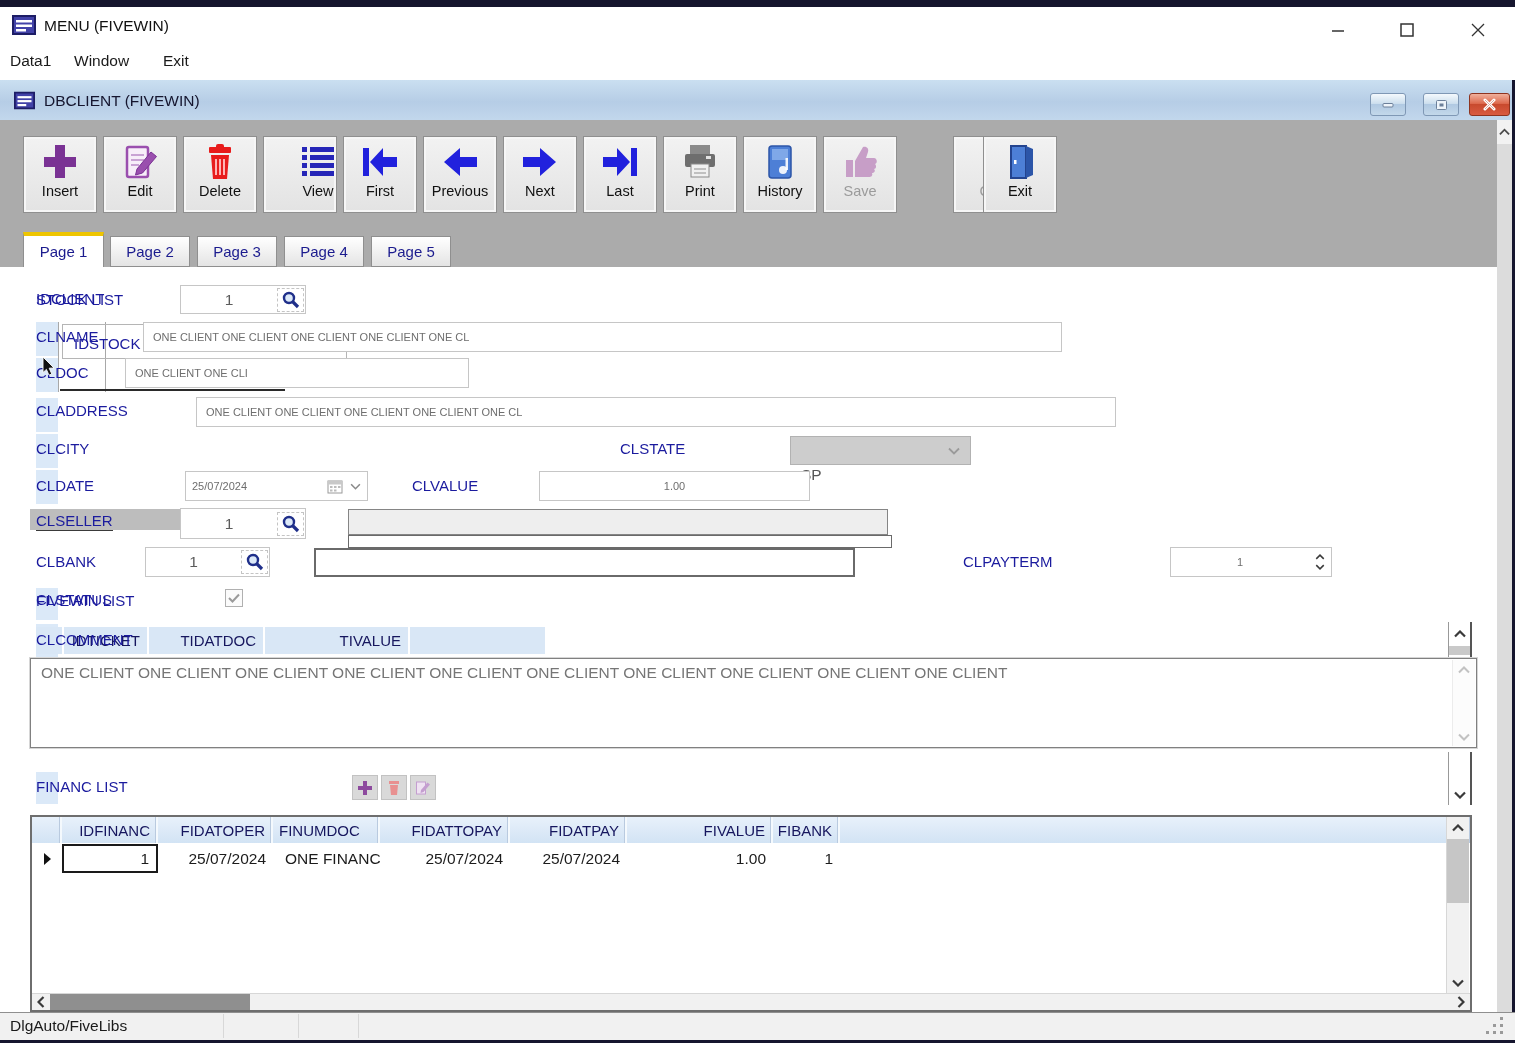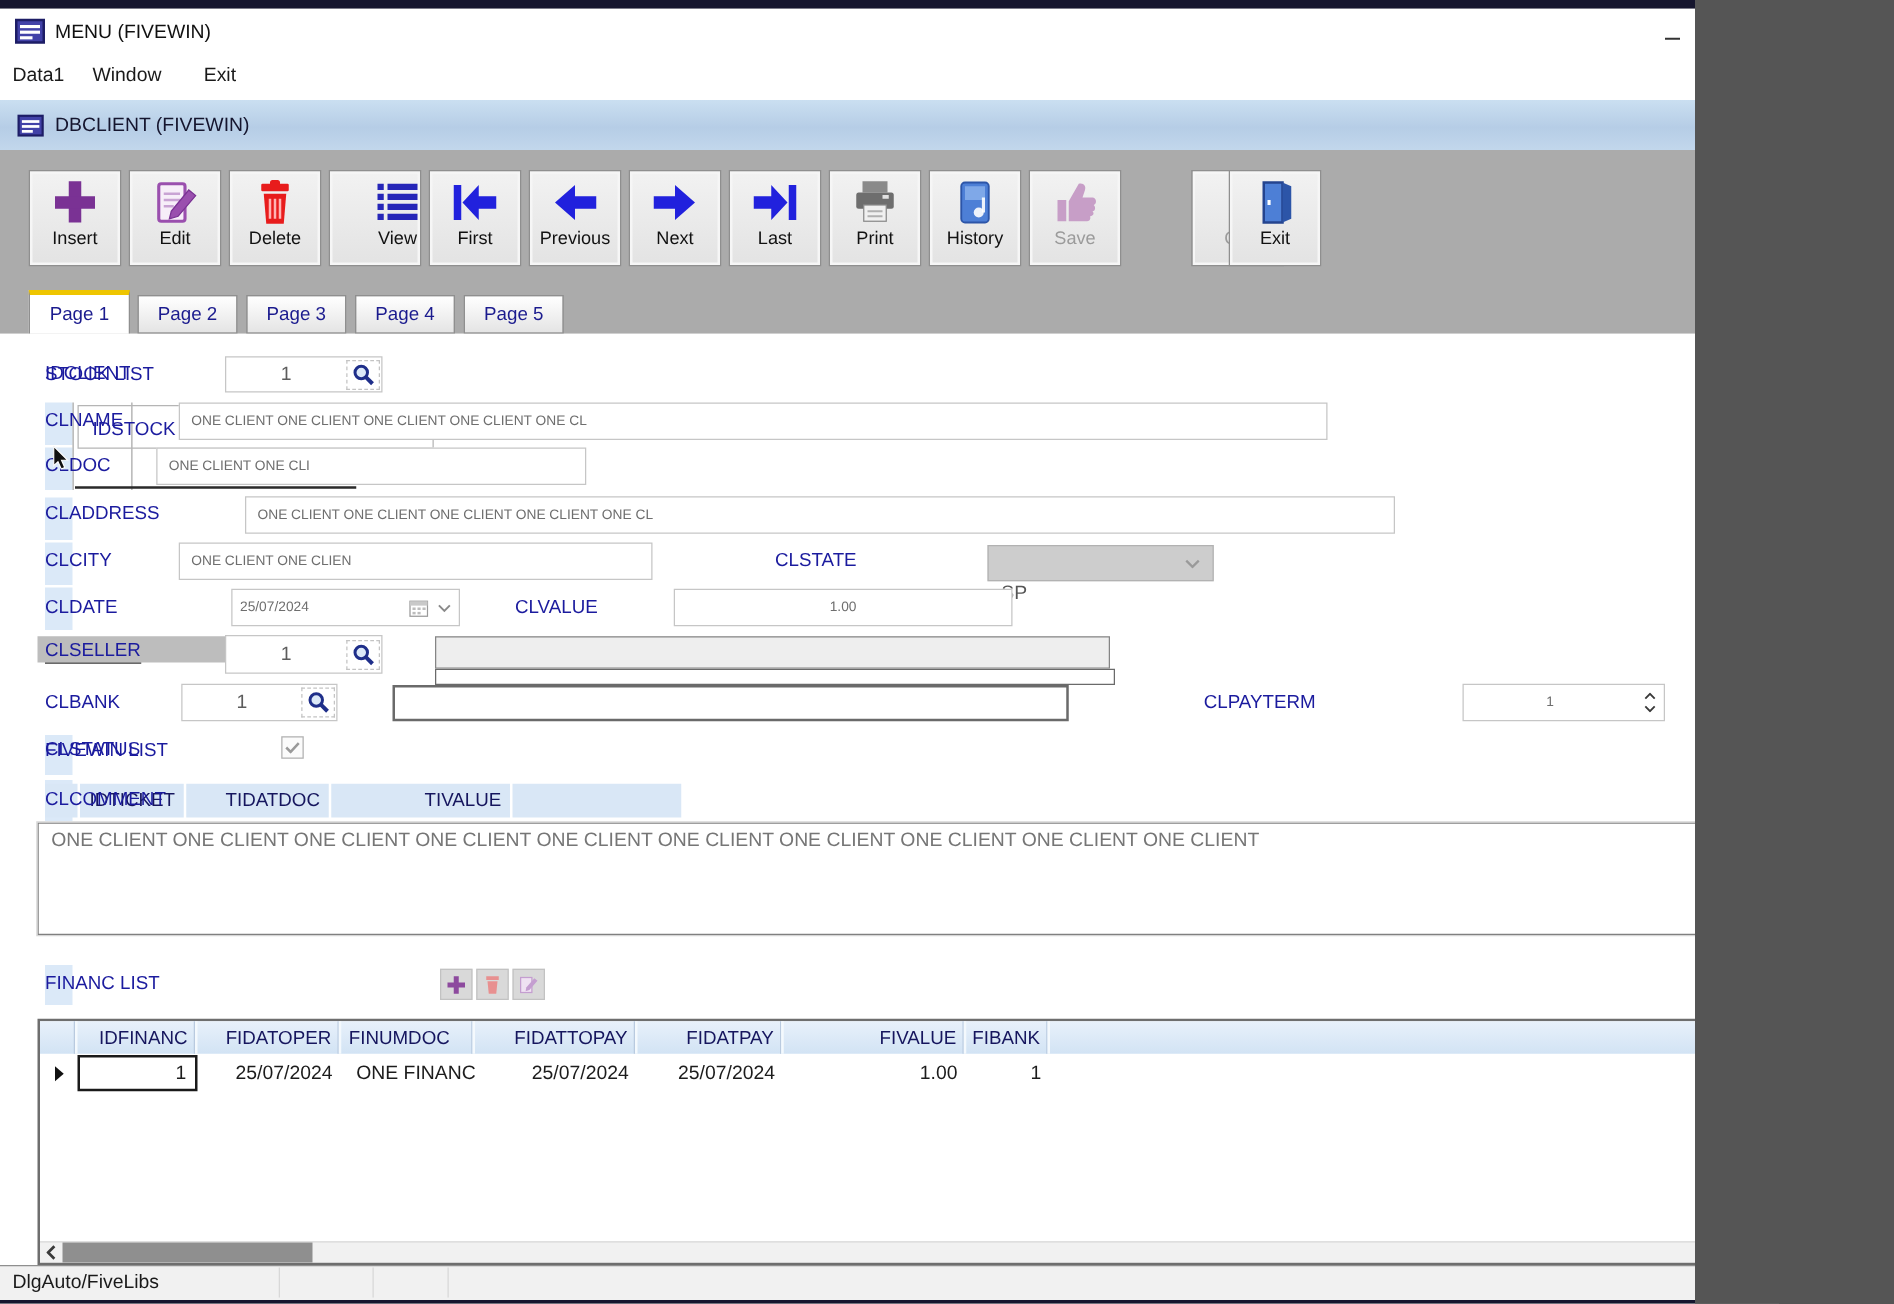--- a/index.html
+++ b/index.html
@@ -1,16 +1,16 @@
 <!DOCTYPE html>
 <html><head>
 <meta charset="utf-8">
 <style>
   html,body{margin:0;padding:0;background:#555;}
-  .screen{position:relative;width:1356px;height:1043px;background:#fff;overflow:hidden;
+  .screen{position:relative;width:1515px;height:1043px;background:#fff;overflow:hidden;
           font-family:"Liberation Sans",sans-serif;-webkit-font-smoothing:antialiased;}
   .abs{position:absolute;}
   .lbl{position:absolute;color:#1b1b9e;font-size:15px;white-space:nowrap;}
   .inp{position:absolute;border:1px solid #c6c6c6;background:#fff;color:#6e6e6e;
        font-size:11px;display:flex;align-items:center;padding:0 9px;white-space:nowrap;overflow:hidden;box-sizing:border-box;}
   .center{justify-content:center;padding:0;}
   
   .top-strip{left:0;top:0;width:1515px;height:7px;background:#15152e;}
   .right-strip{left:1512px;top:80px;width:3px;height:963px;background:#15152e;}
   .bottom-strip{left:0;top:1040px;width:1515px;height:3px;background:#15152e;}
@@ -341,21 +341,20 @@
   <div class="lbl" style="left:36px;top:364px;">CLDOC</div>
   <svg class="abs" style="left:42px;top:357px;z-index:5;" width="15" height="20" viewBox="0 0 15 20">
     <path d="M1 0 L12 11 L7.2 11.2 L9.8 17 L7 18.2 L4.4 12.4 L1 15.5 Z" fill="#111" stroke="#fff" stroke-width="0.9"></path>
   </svg>
   <div class="inp" style="left:125px;top:358px;width:344px;height:30px;">ONE CLIENT ONE CLI</div>
 
   <div class="lbl" style="left:36px;top:402px;">CLADDRESS</div>
   <div class="inp" style="left:196px;top:397px;width:920px;height:30px;">ONE CLIENT ONE CLIENT ONE CLIENT ONE CLIENT ONE CL</div>
 
   <div class="lbl" style="left:36px;top:440px;">CLCITY</div>
-  <div class="inp" style="left:143px;top:434px;width:379px;height:30px;">ONE CLIENT ONE CLIEN</div>
   <div class="lbl" style="left:620px;top:440px;">CLSTATE</div>
   <div class="combo" style="left:790px;top:436px;width:181px;height:29px;">
     <span style="flex:1;margin-top:48px;">SP</span>
     <svg width="12" height="8" viewBox="0 0 12 8">
         <path d="M1 1.5 L6 6.5 L11 1.5" fill="none" stroke="#9a9a9a" stroke-width="1.8"></path>
       </svg>
   </div>
 
   <div class="lbl" style="left:36px;top:477px;">CLDATE</div>
   <div class="inp" style="left:185px;top:471px;width:183px;height:30px;padding:0 6px;">

